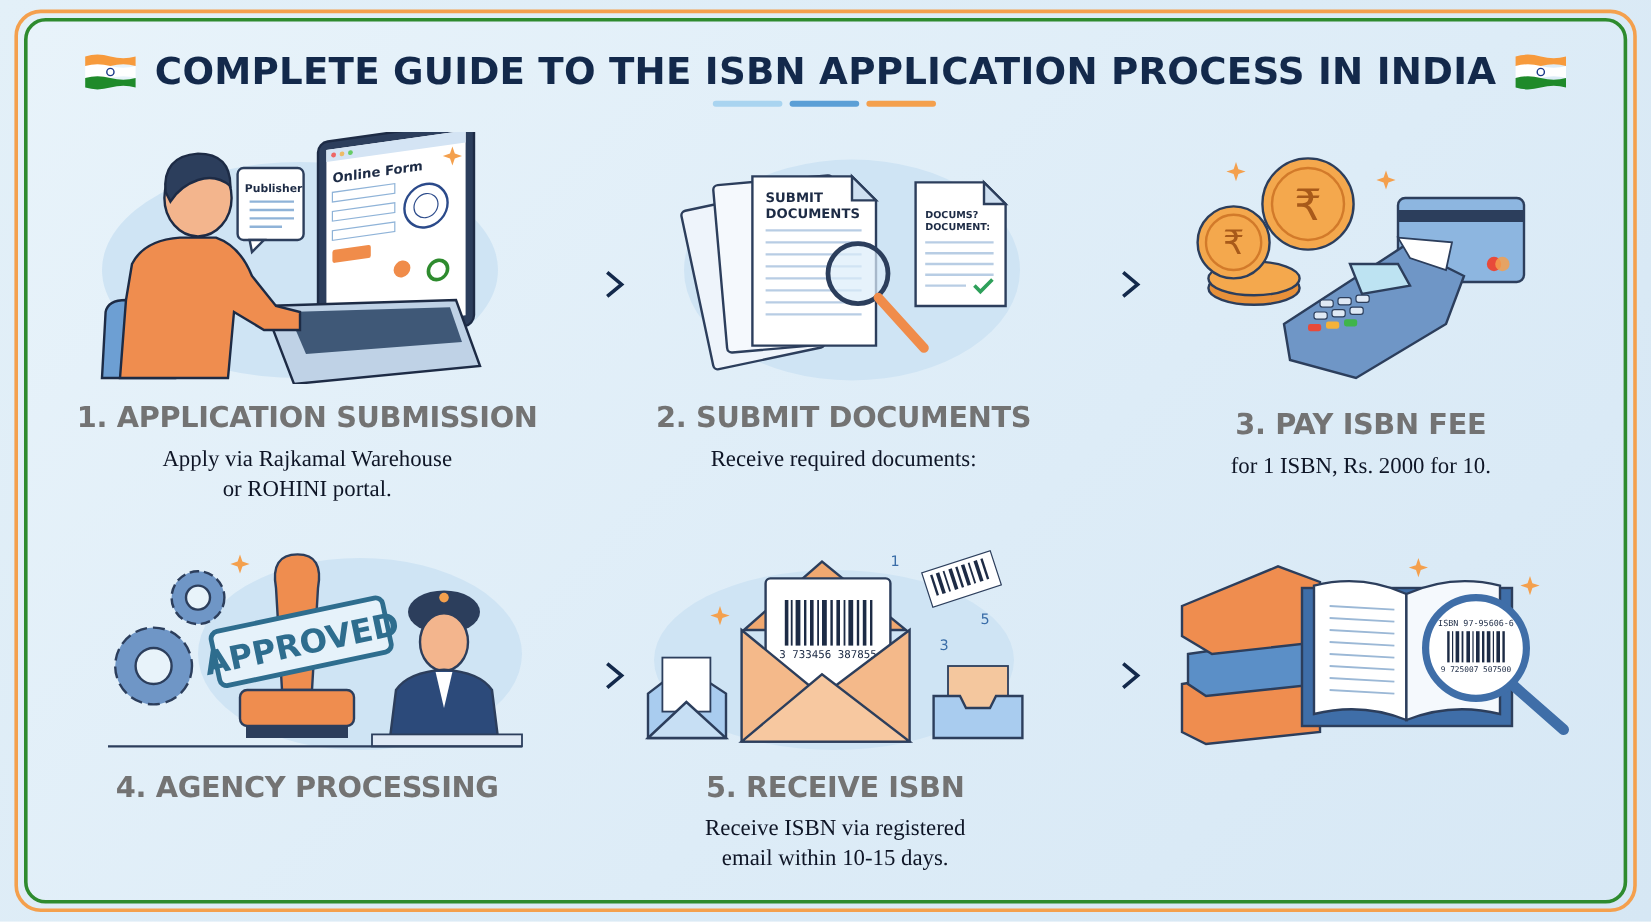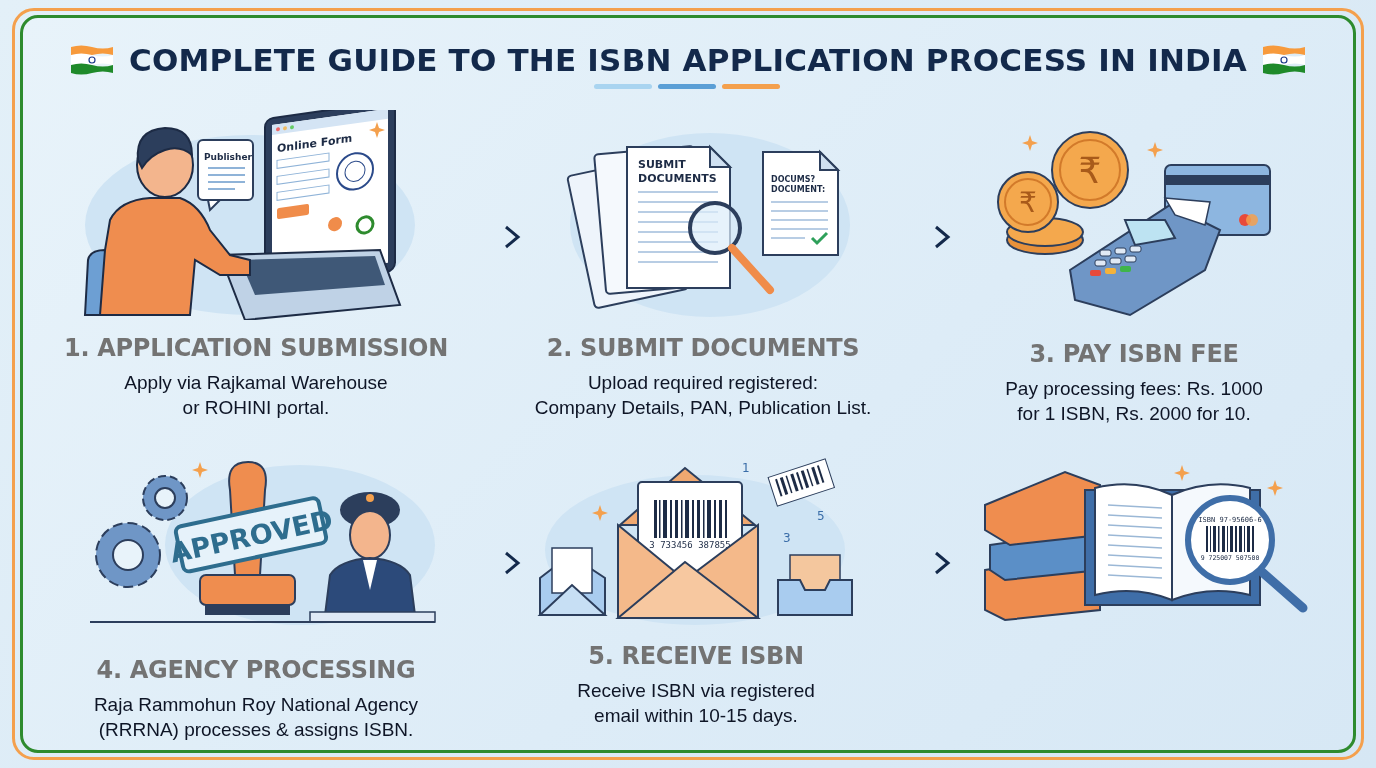--- a/index.html
+++ b/index.html
@@ -31,21 +31,21 @@
   .divider {
     position: absolute; top: 84px; left: 594px; display: flex; gap: 6px;
   }
   .divider span { display: block; width: 58px; height: 5px; border-radius: 3px; }
   .step { position: absolute; width: 440px; text-align: center; }
   .step-title {
     font-family: "DejaVu Sans", sans-serif; font-weight: bold;
     font-size: 24px; color: #737373; letter-spacing: -0.3px;
   }
   .step-desc {
-    font-family: Liberation Sans, sans-serif; font-size: 19px;
+    font-family: Liberation Serif, serif; font-size: 19px;
     color: #0e1526; line-height: 25px; margin-top: 8px;
   }
   .illus { position: absolute; }
   .arrow { position: absolute; width: 80px; height: 30px; }
 </style>
 </head>
 <body>
 
 <div class="frame-outer"></div>
 <div class="frame-inner"></div>
@@ -316,37 +316,31 @@
 <div class="step" style="left:36px;top:334px">
   <div class="step-title">1. APPLICATION SUBMISSION</div>
   <div class="step-desc">
     <div>Apply via Rajkamal Warehouse</div>
     <div>or ROHINI portal.</div>
   </div>
 </div>
 <div class="step" style="left:483px;top:334px">
   <div class="step-title">2. SUBMIT DOCUMENTS</div>
   <div class="step-desc">
-    <div>Upload required registered:</div>
-    <div>Company Details, PAN, Publication List.</div>
+    <div>Receive required documents:</div>
   </div>
 </div>
 <div class="step" style="left:914px;top:340px">
   <div class="step-title">3. PAY ISBN FEE</div>
   <div class="step-desc">
-    <div>Pay processing fees: Rs. 1000</div>
     <div>for 1 ISBN, Rs. 2000 for 10.</div>
   </div>
 </div>
-<div class="step" style="left:36px;top:656px">
+<div class="step" style="left:36px;top:642px">
   <div class="step-title">4. AGENCY PROCESSING</div>
-  <div class="step-desc">
-    <div>Raja Rammohun Roy National Agency</div>
-    <div>(RRRNA) processes &amp; assigns ISBN.</div>
-  </div>
 </div>
 <div class="step" style="left:476px;top:642px">
   <div class="step-title">5. RECEIVE ISBN</div>
   <div class="step-desc">
     <div>Receive ISBN via registered</div>
     <div>email within 10-15 days.</div>
   </div>
 </div>
 <div class="step" style="left:918px;top:642px">
 </div>

